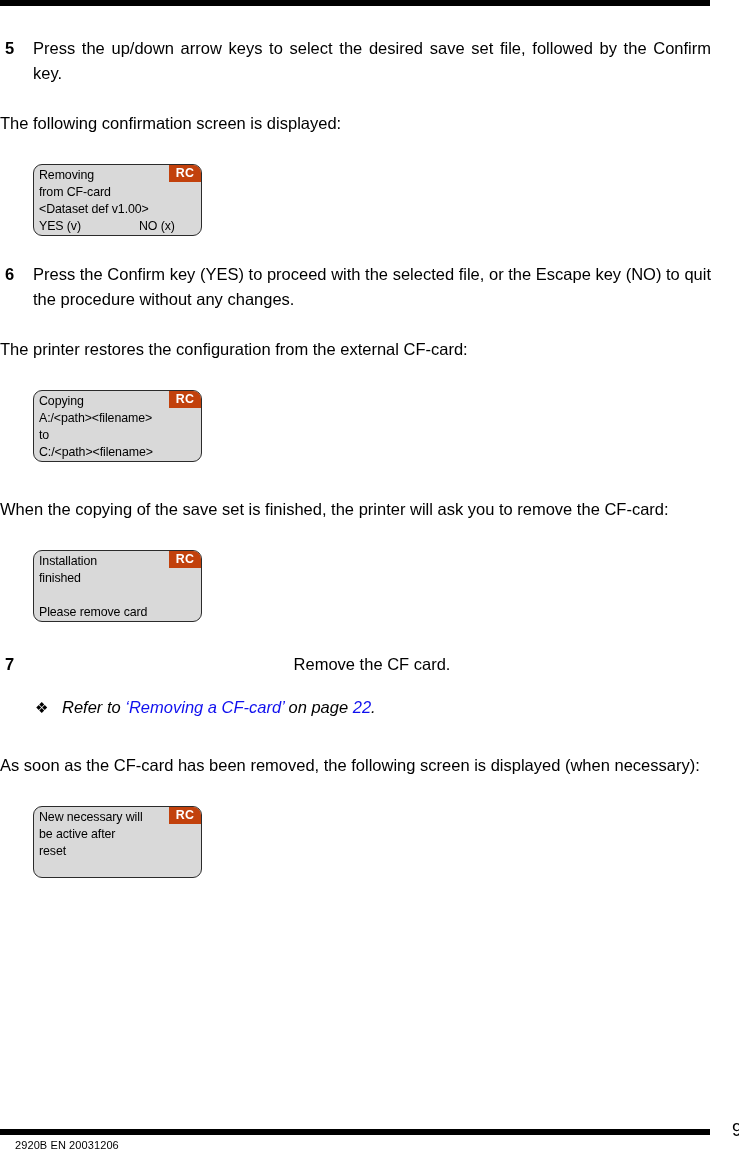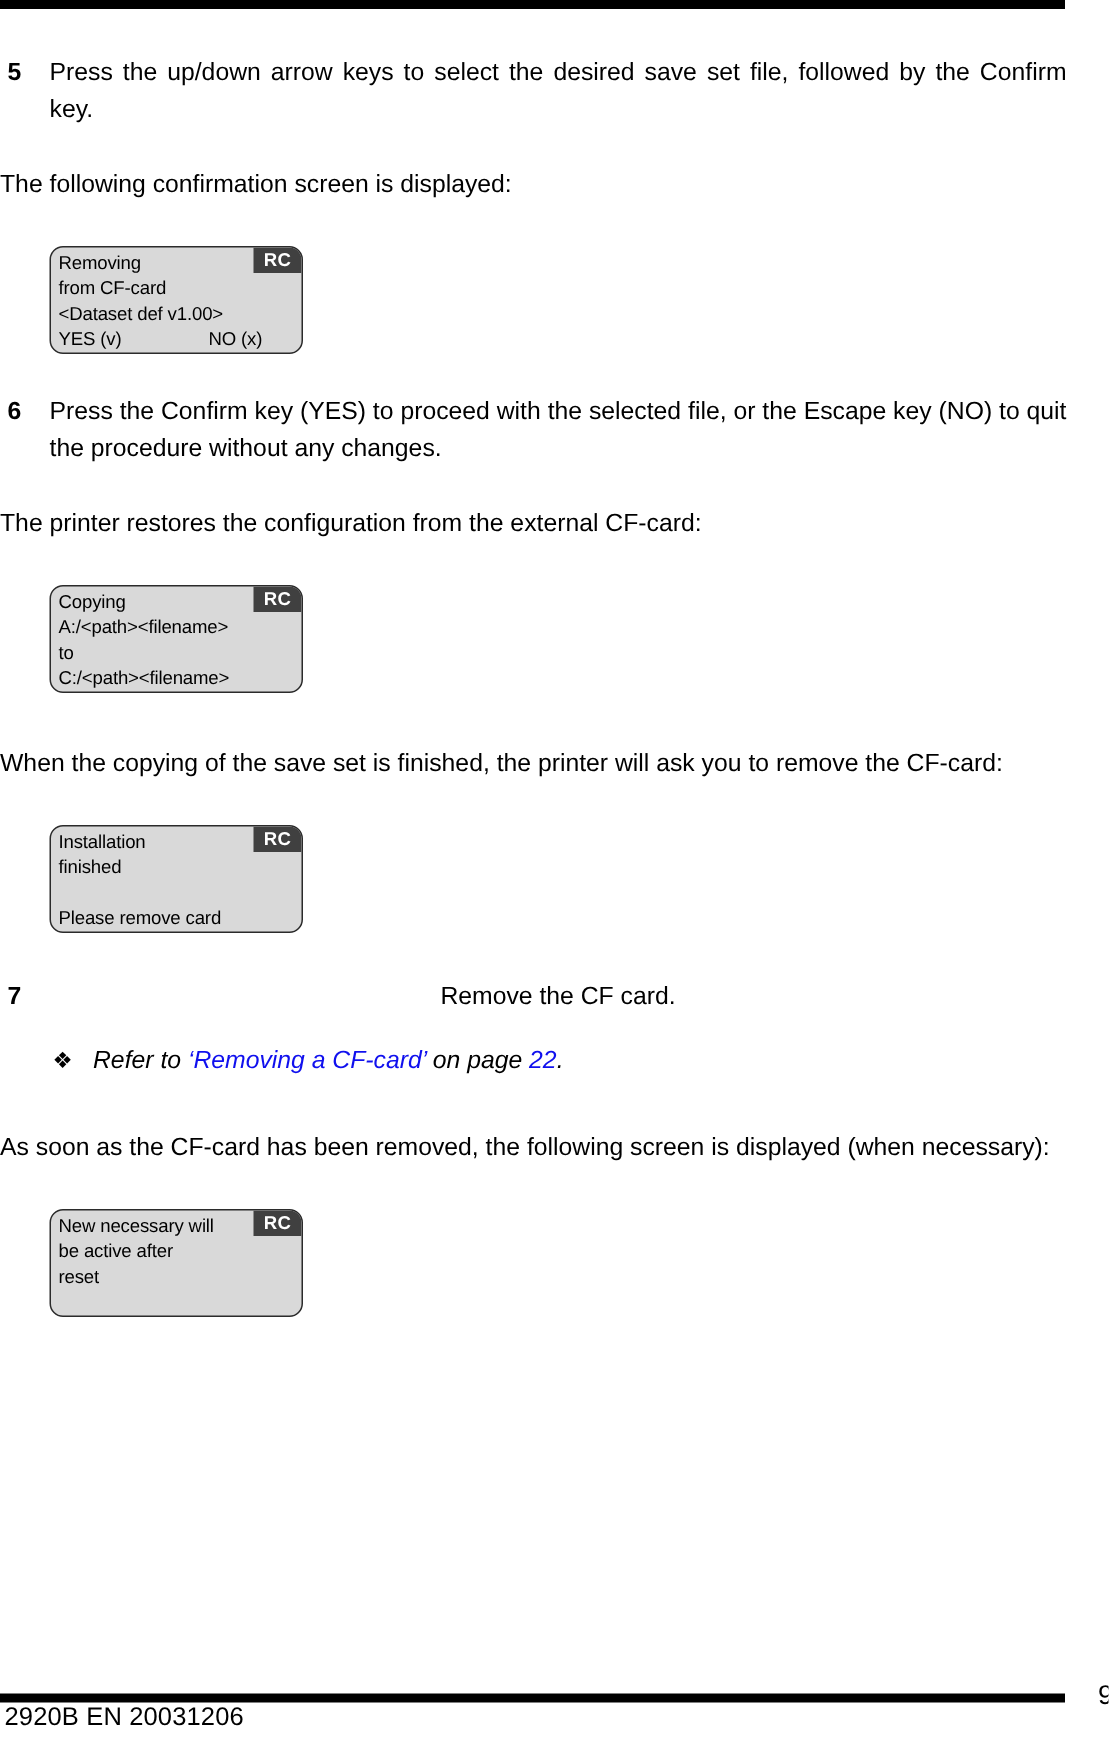--- a/index.html
+++ b/index.html
@@ -107,43 +107,43 @@
   .lcd-line .right {
     display: inline-block;
     padding-left: 58px;
   }
   .lcd-badge {
     position: absolute;
     right: 0px;
     top: 0px;
     width: 32px;
     height: 17px;
-    background: #404040;
+    background: #c2410c;
     color: #ffffff;
     font-size: 12.4px;
     line-height: 17px;
     font-weight: bold;
     text-align: center;
     letter-spacing: 0.2px;
   }
 
   
   .footer-rule {
     position: absolute;
     left: 0;
     top: 1129px;
     width: 710px;
     height: 6px;
     background: #000000;
   }
   .footer-left {
     position: absolute;
-    left: 3px;
+    left: 15px;
     top: 1138px;
-    font-size: 17px;
+    font-size: 11px;
     line-height: 14px;
     letter-spacing: 0.1px;
   }
   .footer-page {
     position: absolute;
     left: 732px;
     top: 1119px;
     font-size: 18px;
     line-height: 22px;
     text-align: right;

